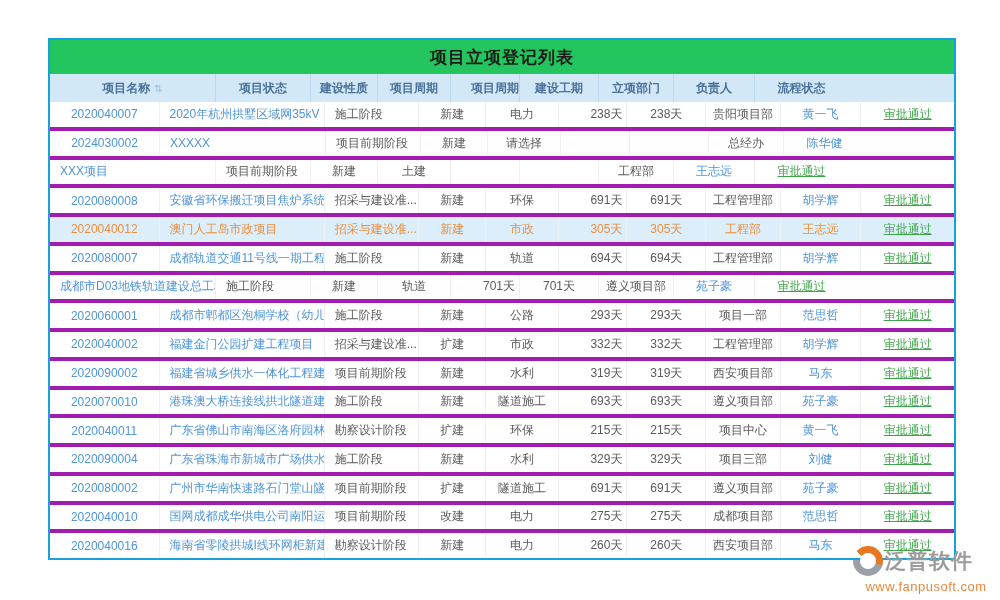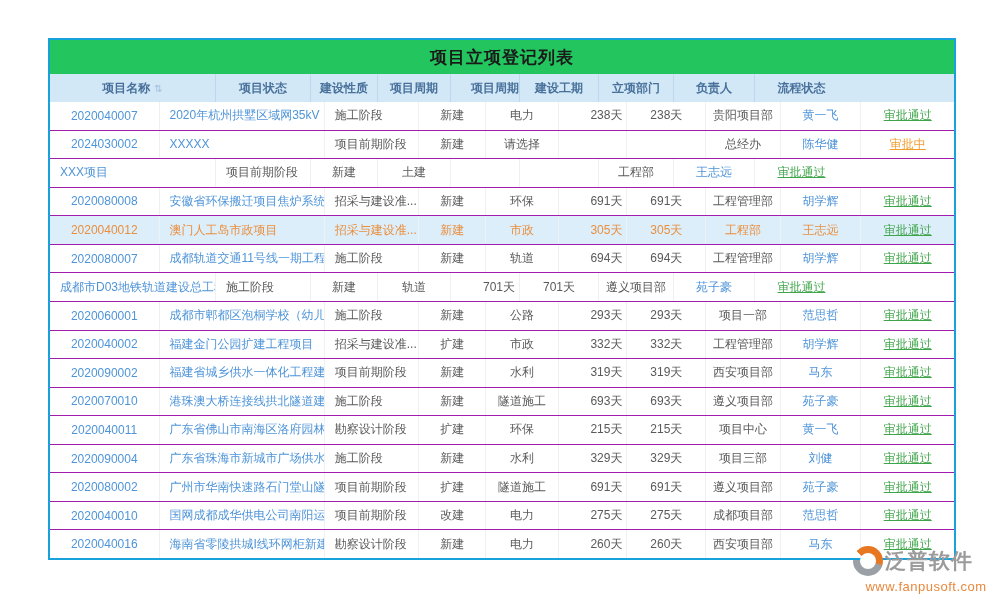--- a/index.html
+++ b/index.html
@@ -20,21 +20,21 @@
     color:#48709a; font-size:12px; font-weight:600;
   }
   .th {
     display:flex; align-items:center; justify-content:center;
     border-right:1px solid #bcd8ee; overflow:hidden; white-space:nowrap;
   }
   .th:last-child { border-right:none; }
   .sort-ic { font-size:10px; color:#9dbfde; margin-left:4px; font-weight:400; }
 
   .tbody { flex:1 1 auto; display:flex; flex-direction:column; }
-  .tr { flex:1 1 0; display:flex; border-bottom:1px solid #a21caf; background:#fff; }
+  .tr { flex:1 1 0; display:flex; border-bottom:4px solid #a21caf; background:#fff; }
   .tr:last-child { border-bottom:none; }
   .tr.hl { background:#ddeefb; }
   .td {
     display:flex; align-items:center; justify-content:center;
     font-size:12px; color:#5a5a5a; border-right:1px solid #edf1f4;
     overflow:hidden; white-space:nowrap; padding:0 4px;
   }
   .td:last-child { border-right:none; }
   .td.left { justify-content:flex-start; padding-left:10px; }
 
@@ -113,21 +113,20 @@
       <div class="tr">
         <div class="td c0 link">2024030002</div>
         <div class="td c1 left link">XXXXX</div>
         <div class="td c2 left">项目前期阶段</div>
         <div class="td c3">新建</div>
         <div class="td c4">请选择</div>
         <div class="td c5"></div>
         <div class="td c6"></div>
         <div class="td c7">总经办</div>
         <div class="td c8 link">陈华健</div>
-        <div class="td c9 flow-pending">审批中</div>
       </div>
       <div class="tr">
         <div class="td c1 left link">XXX项目</div>
         <div class="td c2 left">项目前期阶段</div>
         <div class="td c3">新建</div>
         <div class="td c4">土建</div>
         <div class="td c5"></div>
         <div class="td c6"></div>
         <div class="td c7">工程部</div>
         <div class="td c8 link">王志远</div>

